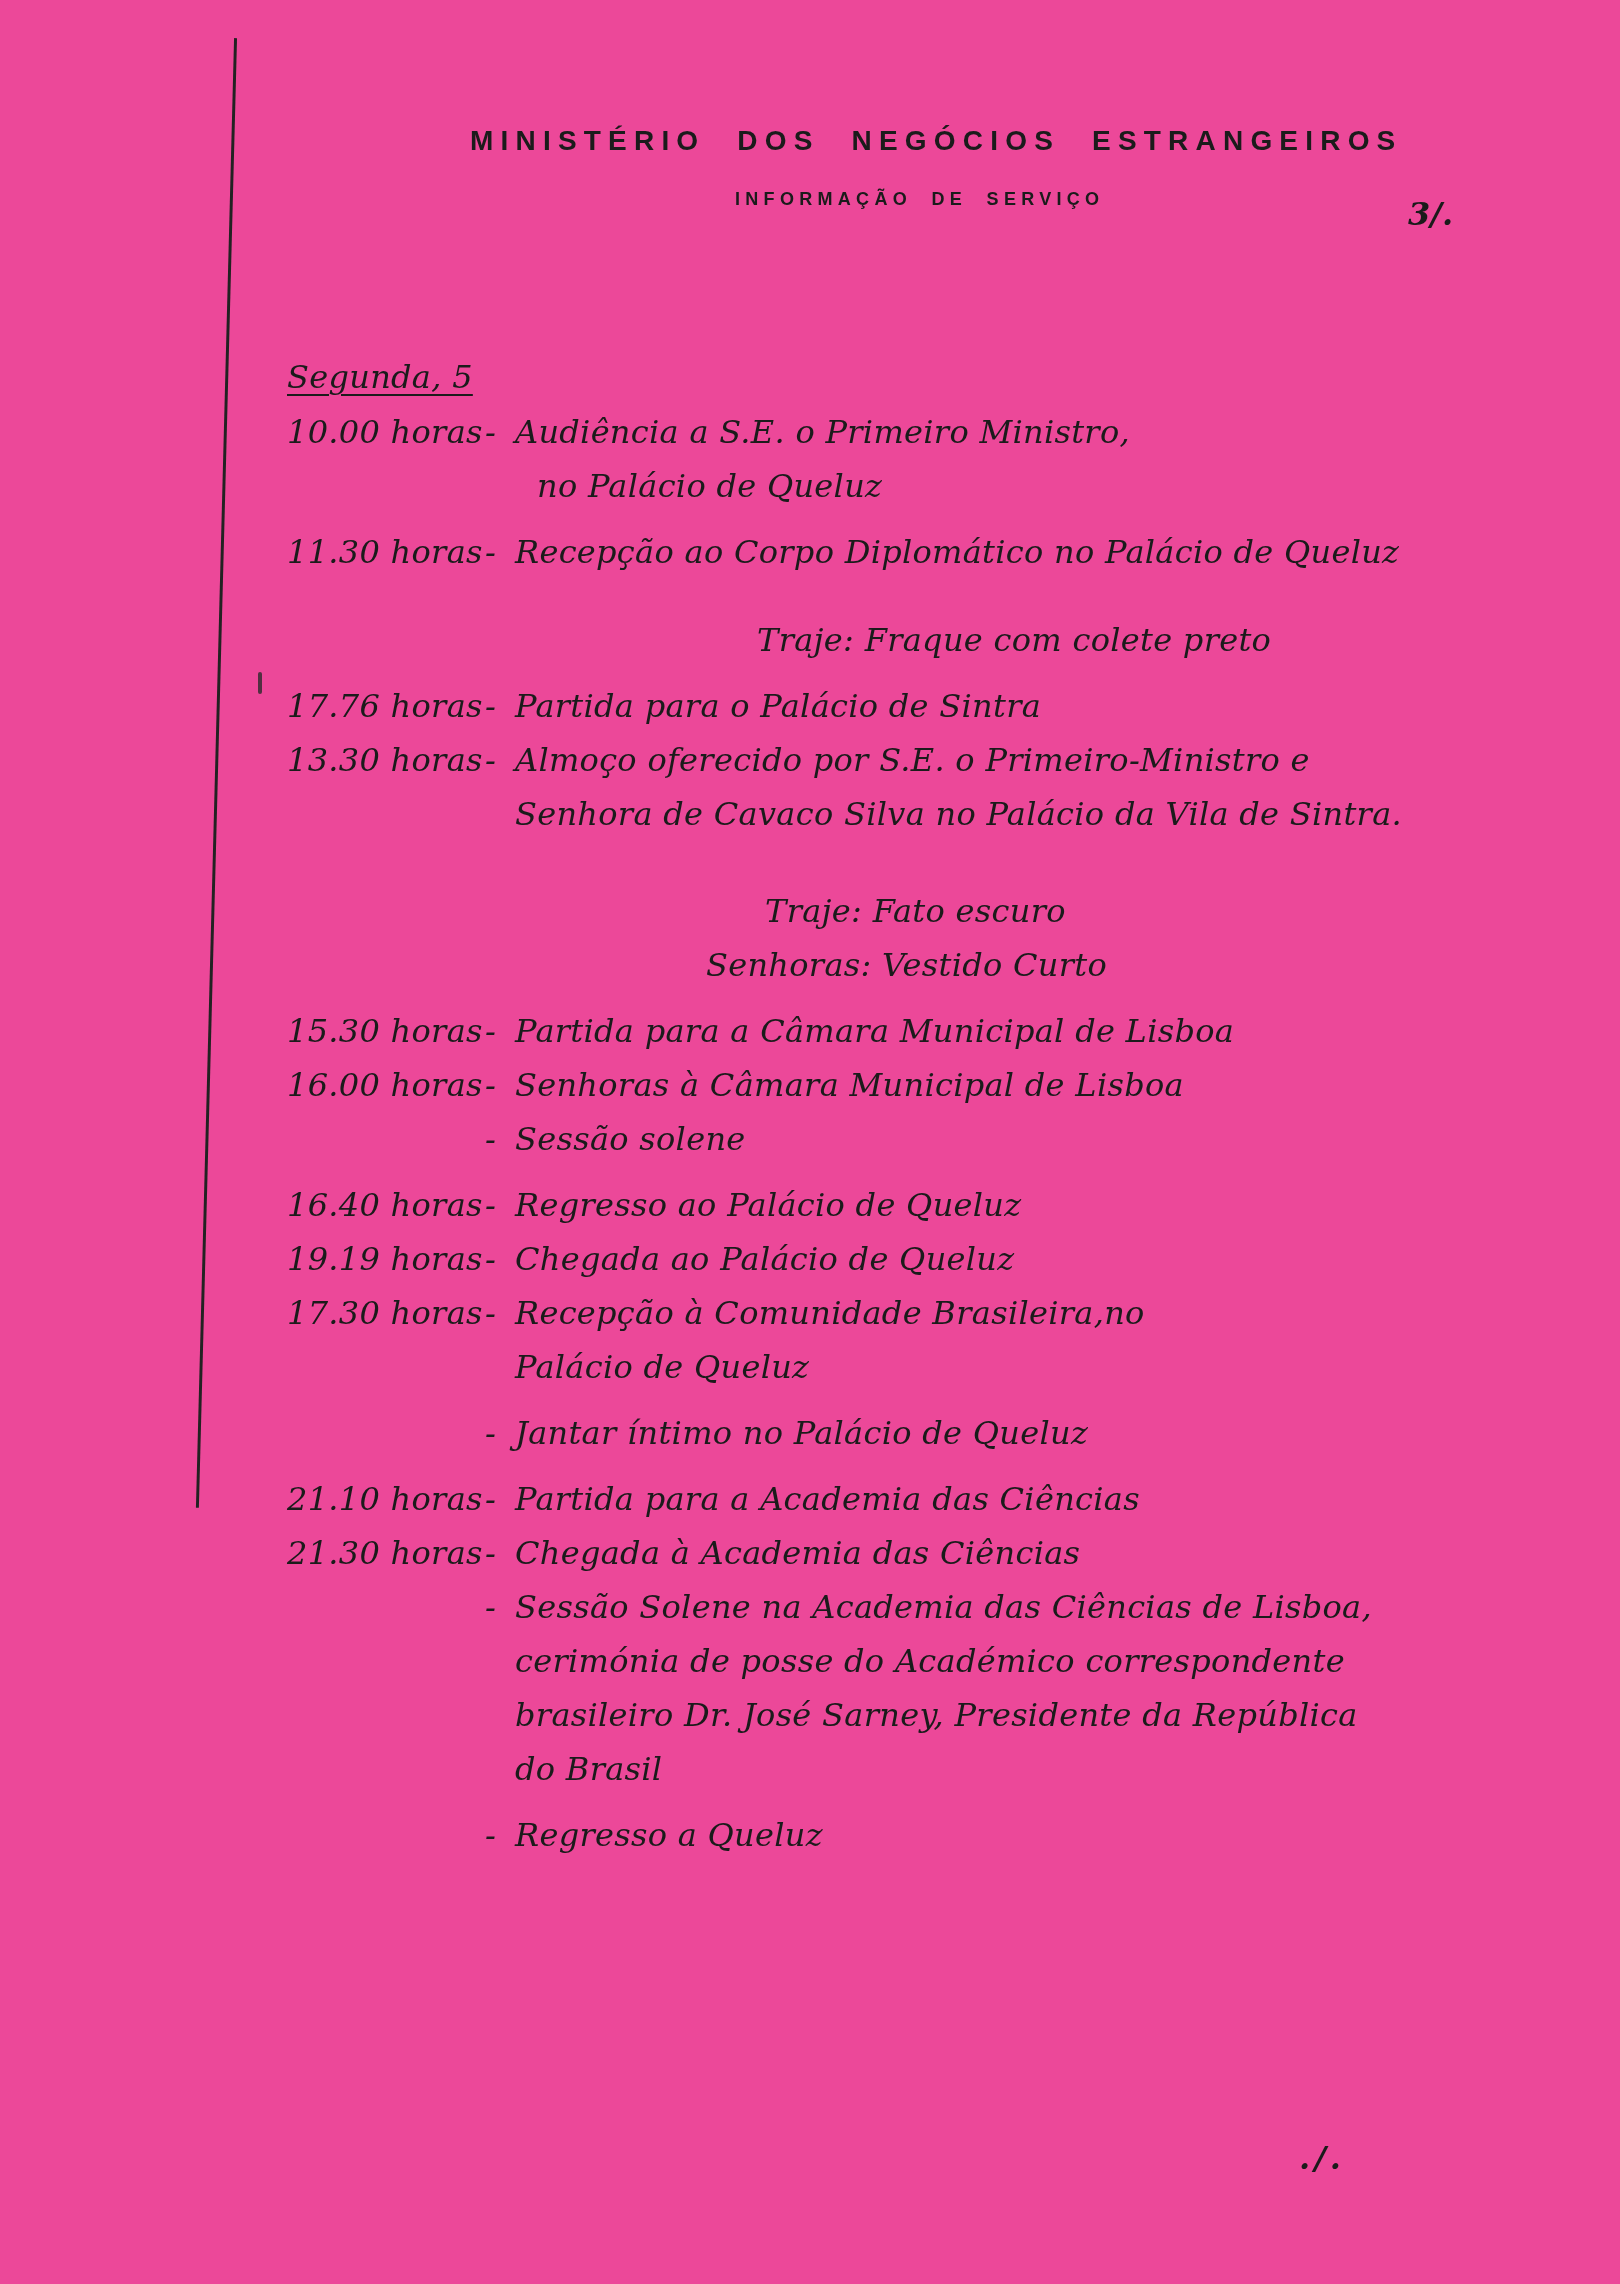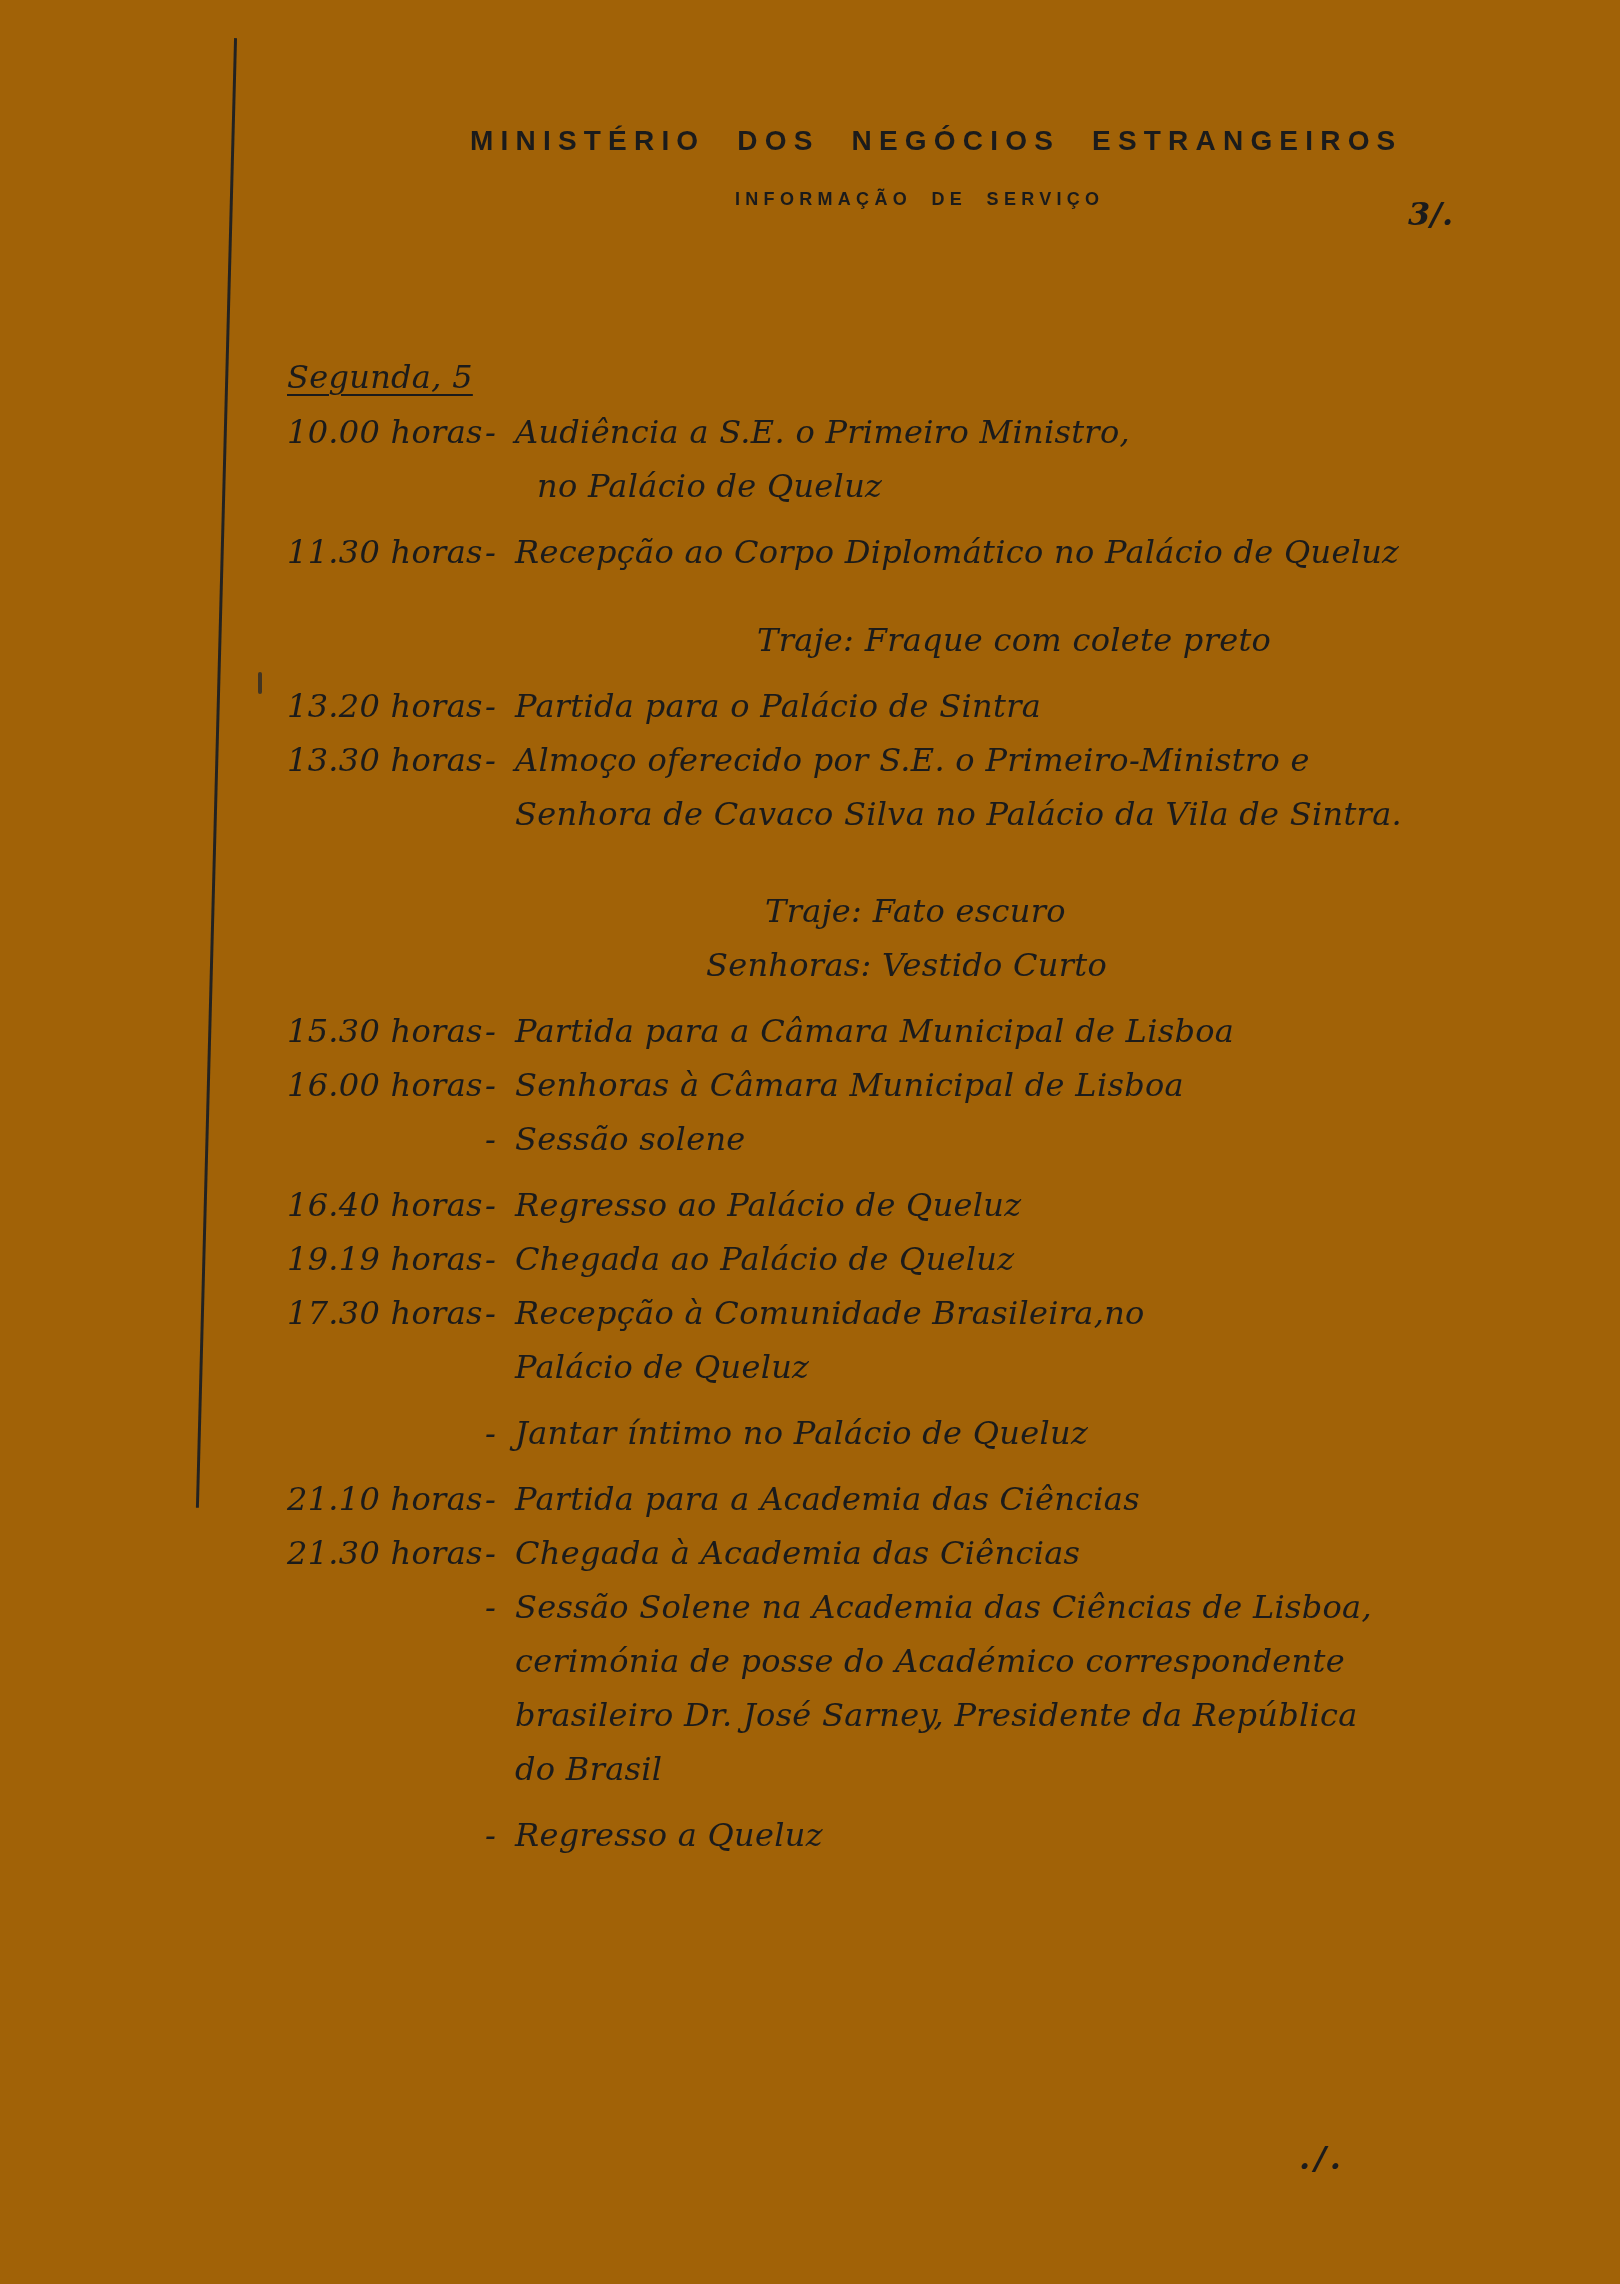--- a/index.html
+++ b/index.html
@@ -1,21 +1,21 @@
 <!DOCTYPE html>
 <html style="font-size:10.5px"><head>
 <meta charset="utf-8">
 <style>
   html,body { margin:0; padding:0; background:#d9d7d2; }
   .page {
     position: relative;
     width: 1621px;
     height: 2284px;
     margin: 0 auto;
-    background: #a16207;
+    background: #ec4899;
     color: #1b1b1b;
     overflow: hidden;
   }
   
   .margin-line {
     position: absolute;
     left: 0; top: 0;
     width: 1621px; height: 2284px;
     pointer-events: none;
   }
@@ -133,21 +133,21 @@
       <span class="time">11.30 horas</span>
       <span class="dash">-</span>
       <span class="text">Recepção ao Corpo Diplomático no Palácio de Queluz</span>
     </div>
 
     <div class="line center-a g2">
       <span class="text">Traje: Fraque com colete preto</span>
     </div>
 
     <div class="line g1">
-      <span class="time">13.20 horas</span>
+      <span class="time">17.76 horas</span>
       <span class="dash">-</span>
       <span class="text">Partida para o Palácio de Sintra</span>
     </div>
 
     <div class="line">
       <span class="time">13.30 horas</span>
       <span class="dash">-</span>
       <span class="text">Almoço oferecido por S.E. o Primeiro-Ministro e</span>
     </div>
 

